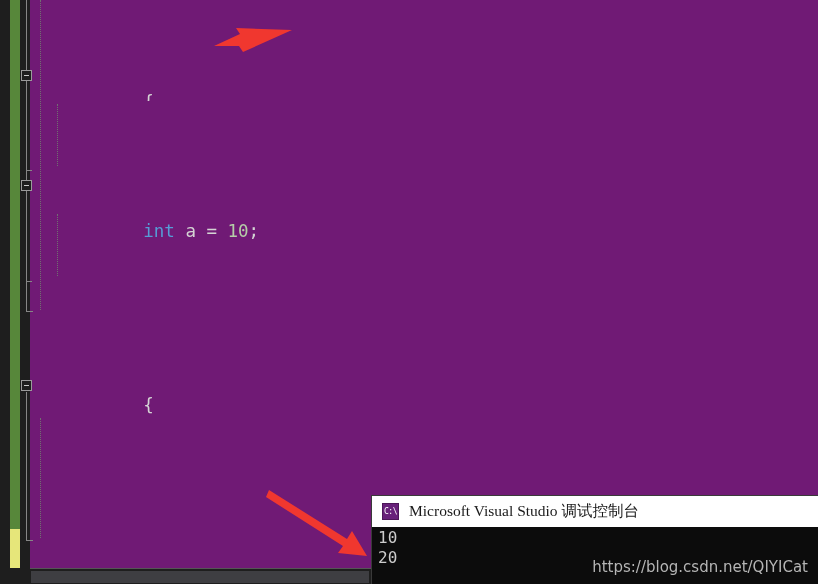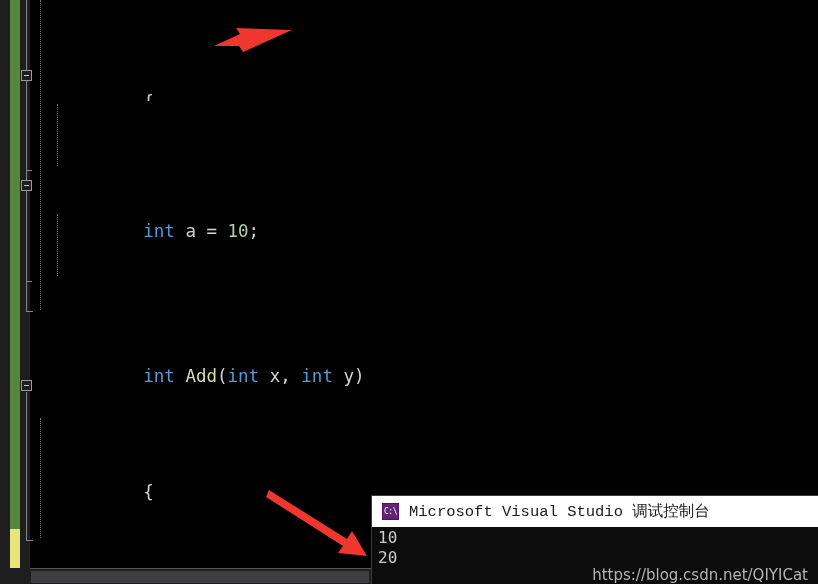--- a/index.html
+++ b/index.html
@@ -2,21 +2,21 @@
 <html><head>
 <meta charset="utf-8">
 <style>
   html,body{margin:0;padding:0;}
   body{
     width:818px;height:584px;overflow:hidden;
     background:#1e1e1e;
     font-family:"DejaVu Sans Mono","Liberation Mono",monospace;
     position:relative;
   }
-  .screen{position:absolute;inset:0;background:#000000;overflow:hidden;}
+  .screen{position:absolute;inset:0;background:#701a75;overflow:hidden;}
 
   
   .gutter{position:absolute;left:0;top:0;width:30px;height:584px;background:#1e1e1e;}
   .selbar{position:absolute;left:0;top:0;width:10px;height:584px;background:#1e1e1e;}
   .changebar{position:absolute;left:10px;width:10px;background:#57873a;}
   .changebar.unsaved{background:#e6e67a;}
 
   
   .outline{position:absolute;left:22px;top:0;width:14px;height:584px;}
   .o-vline{position:absolute;width:1px;background:#868686;}
@@ -68,33 +68,33 @@
     box-sizing:border-box;position:relative;margin-right:10px;flex:0 0 auto;
     display:flex;align-items:center;justify-content:center;
   }
   .console-icon span{
     color:#ffffff;font-size:8px;line-height:8px;
     font-family:"DejaVu Sans Mono","Liberation Mono",monospace;
     letter-spacing:-0.5px;
   }
   .console-title-text{
     color:#1a1a1a;font-size:15.5px;
-    font-family:Liberation Mono, monospace;
+    font-family:Liberation Serif, serif;
     white-space:nowrap;
   }
   .console-body{
     position:relative;height:57px;background:#0c0c0c;
     padding:1px 0 0 6px;box-sizing:border-box;
   }
   .console-line{
     color:#ccc;font-size:16px;line-height:20px;
     font-family:"DejaVu Sans Mono","Liberation Mono",monospace;
   }
   .watermark{
-    position:absolute;right:10px;bottom:0;
+    position:absolute;right:10px;bottom:8px;
     color:#b5b5b5;font-size:15px;
     font-family:"DejaVu Sans","Liberation Sans",sans-serif;
     white-space:nowrap;
   }
 
   
   .hscroll{
     position:absolute;left:30px;top:568px;width:342px;height:16px;
     background:#1e1e1e;border-top:1px solid #555;box-sizing:border-box;
   }
@@ -138,23 +138,20 @@
 
     <div class="line" style="padding-left:50px;height:14px;line-height:10px;overflow:hidden;">
       <span class="brace">{</span>
     </div>
 
     <div class="line" style="padding-left:50px;">
       <span class="kw">int</span><span class="pun"> </span><span class="id">a</span><span class="pun"> = </span><span class="num">10</span><span class="pun">;</span>
     </div>
 
 
-    <div class="line" style="padding-left:50px;">
-      <span class="kw">int</span><span class="pun"> </span><span class="fn">Add</span><span class="pun">(</span><span class="kw">int</span><span class="pun"> </span><span class="id">x</span><span class="pun">, </span><span class="kw">int</span><span class="pun"> </span><span class="id">y</span><span class="pun">)</span>
-    </div>
 
     <div class="line" style="padding-left:50px;">
       <span class="brace">{</span>
     </div>
 
     
 
     
 
     

